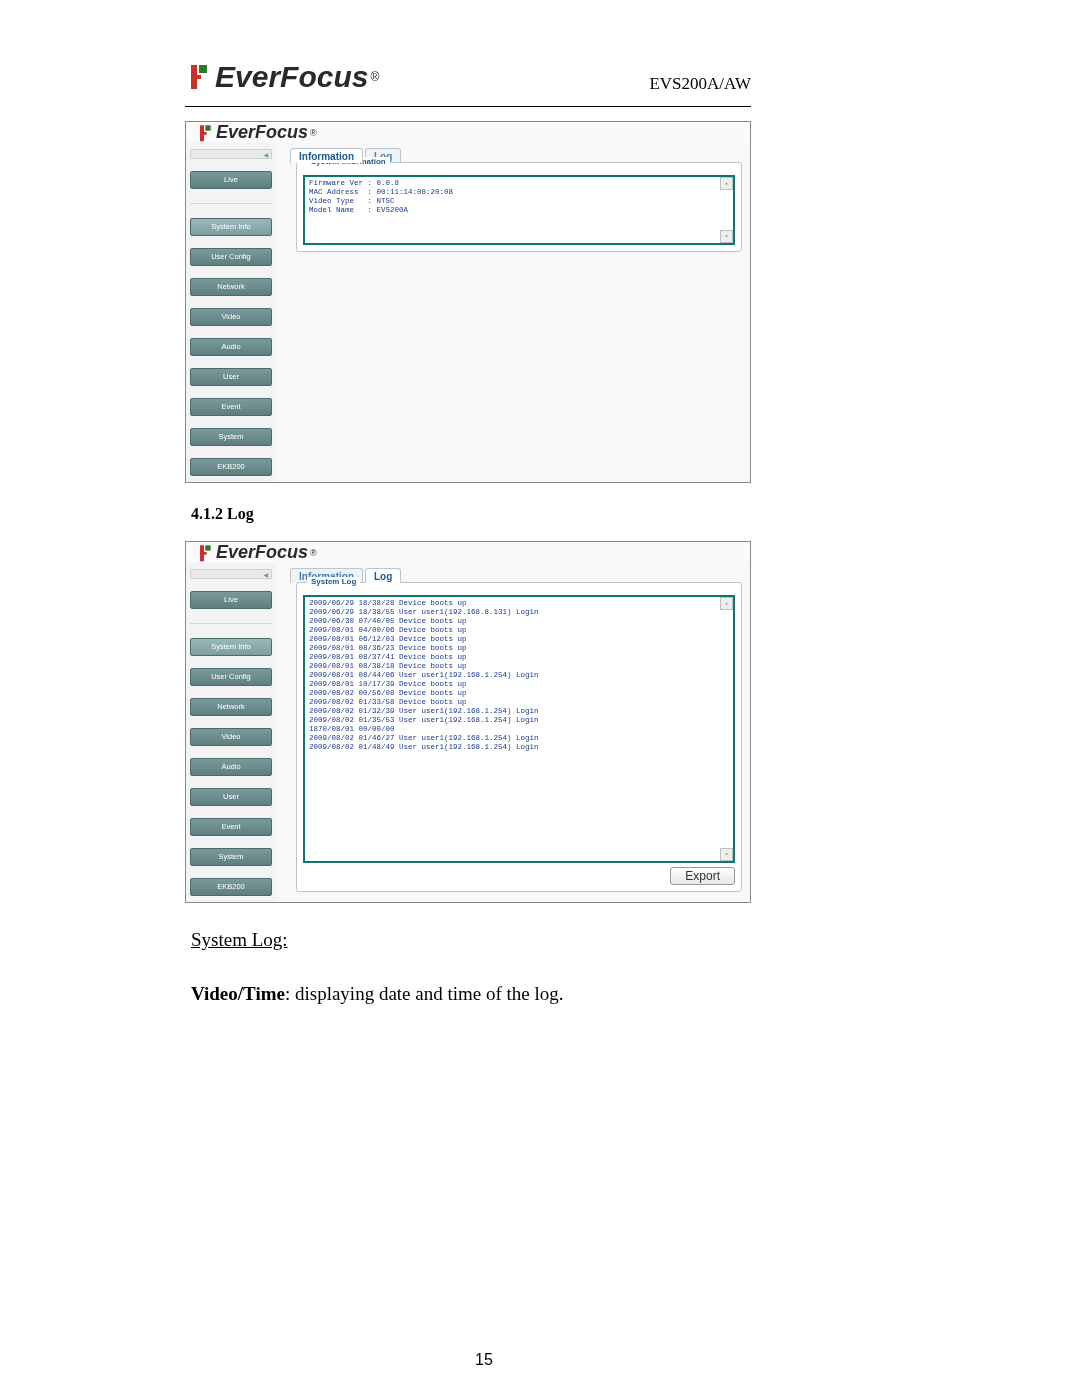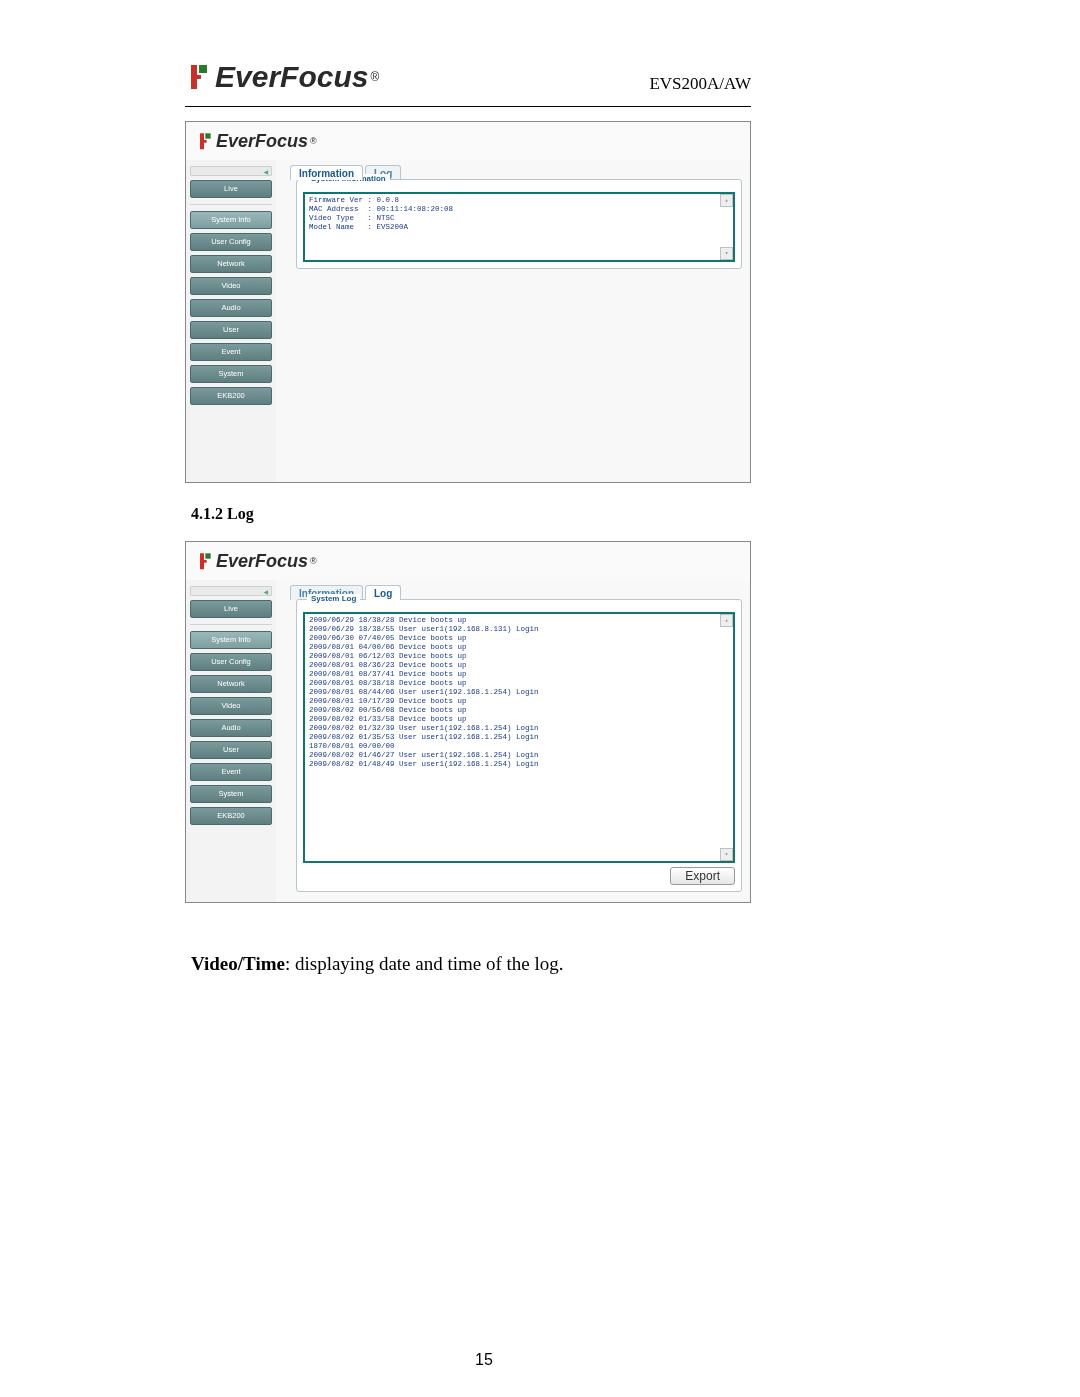--- a/index.html
+++ b/index.html
@@ -96,21 +96,21 @@
   }
   .sidebar {
     width: 82px;
     background: #f3f3f3;
     padding: 6px 4px;
     font-family: Arial, sans-serif;
     font-size: 7.5px;
     color: #fff;
     display: flex;
     flex-direction: column;
-    gap: 4px;
+    gap: 12px;
   }
   .sidebar .collapse-handle {
     height: 8px;
     background: #e9e9e9;
     border: 1px solid #d0d0d0;
     border-radius: 1px;
     display:flex; align-items:center; justify-content:flex-end;
     font-size: 6px; color:#5a8;
     padding-right:3px;
   }
@@ -377,20 +377,21 @@
             <div class="btn-row">
               <div class="btn-export">Export</div>
             </div>
           </div>
         </div>
       </div>
     </div>
   </div>
 
   <div class="body-text">
+    <div><span class="u">System Log:</span></div>
     <div style="height:24px"></div>
     <div>
       <span class="b">Video/Time</span><span>: displaying date and time of the log.</span>
     </div>
   </div>
 
   <div class="page-num">15</div>
 </div>
 
 </body></html>

